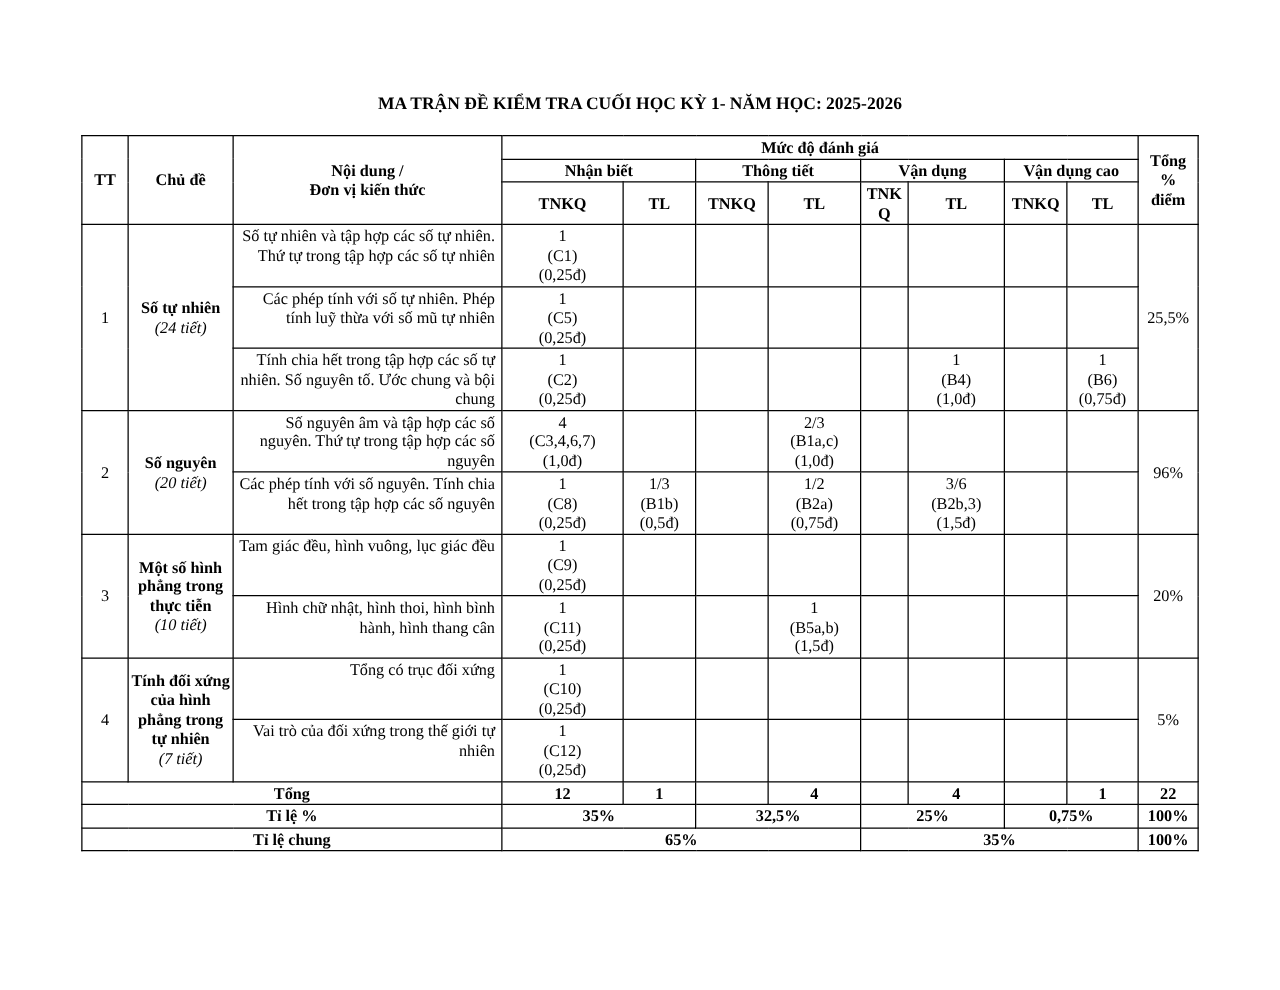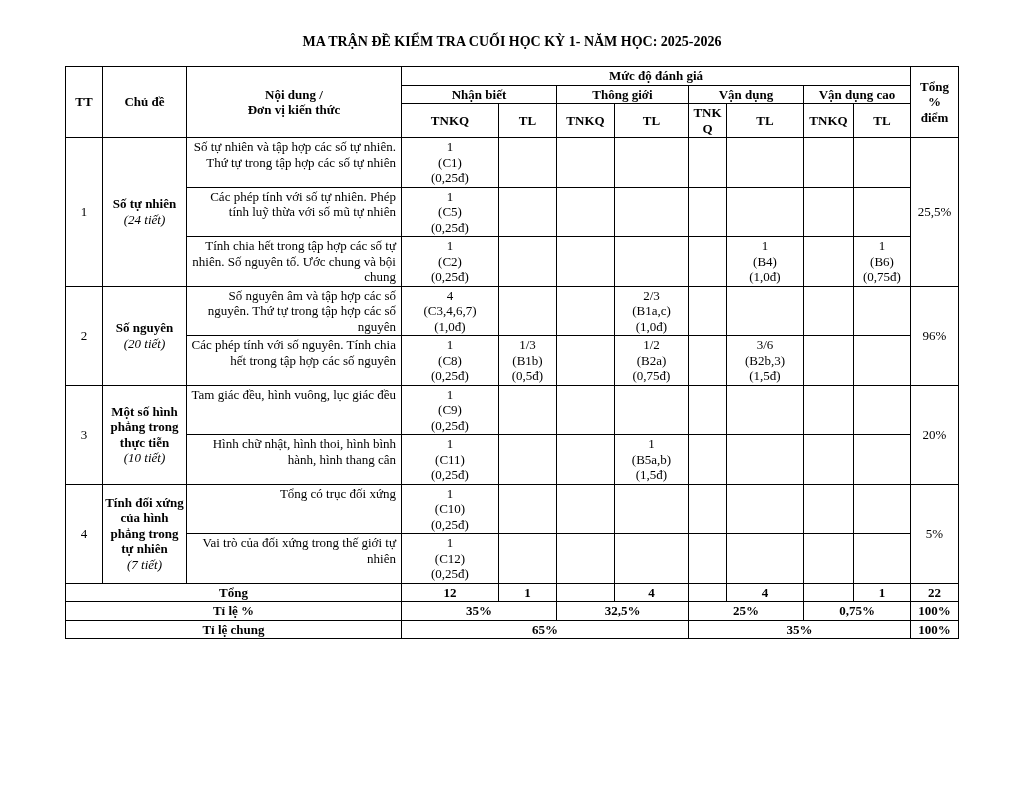--- a/index.html
+++ b/index.html
@@ -1,18 +1,18 @@
 <!DOCTYPE html>
 <html><head>
 <meta charset="utf-8">
 <style>
   * { margin:0; padding:0; box-sizing:border-box; }
   html,body { width:1024px; height:792px; background:#ffffff; }
   body { font-family:"Liberation Serif", serif; color:#000; overflow:hidden; }
-  .page { padding-top:34px; }
+  .page { padding-top:76px; }
   .title-block { width:893px; margin:0 auto; text-align:center; }
   .title-line { font-weight:bold; font-size:14px; line-height:16px; white-space:pre-line; }
   table { border-collapse:collapse; table-layout:fixed; width:893px; margin:16px auto 0 auto; }
   td {
     border:1px solid #000;
     font-size:13px;
     line-height:15.5px;
     vertical-align:top;
     text-align:center;
     padding:1px 2px;
@@ -56,21 +56,21 @@
         <td class="th" rowspan="3">TT</td>
         <td class="th" rowspan="3">Chủ đề</td>
         <td class="th" rowspan="3">Nội dung /
 Đơn vị kiến thức</td>
         <td class="th" colspan="8">Mức độ đánh giá</td>
         <td class="th" rowspan="3">Tổng %
 điểm</td>
       </tr>
       <tr>
         <td class="th" colspan="2">Nhận biết</td>
-        <td class="th" colspan="2">Thông giới</td>
+        <td class="th" colspan="2">Thông tiết</td>
         <td class="th" colspan="2">Vận dụng</td>
         <td class="th" colspan="2">Vận dụng cao</td>
       </tr>
       <tr>
         <td class="th">TNKQ</td>
         <td class="th">TL</td>
         <td class="th">TNKQ</td>
         <td class="th">TL</td>
         <td class="th bk">TNKQ</td>
         <td class="th">TL</td>

